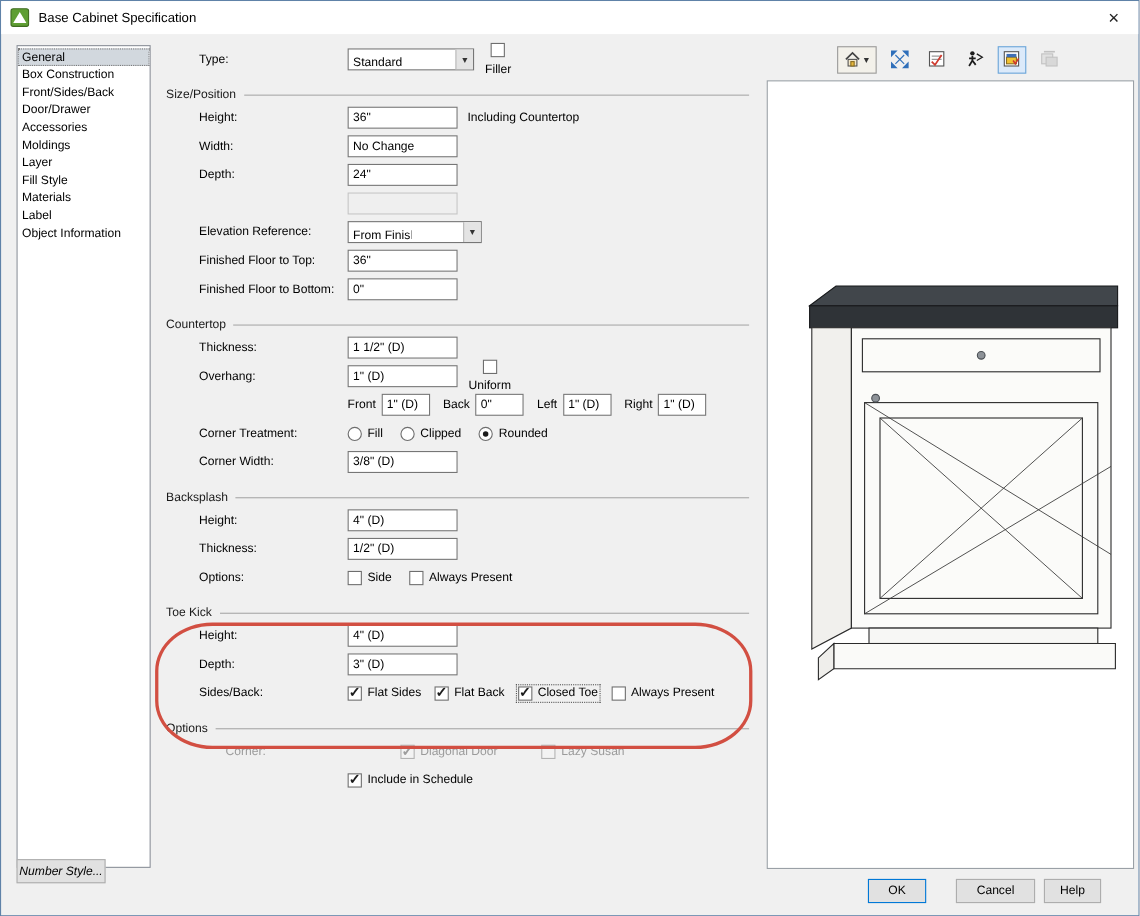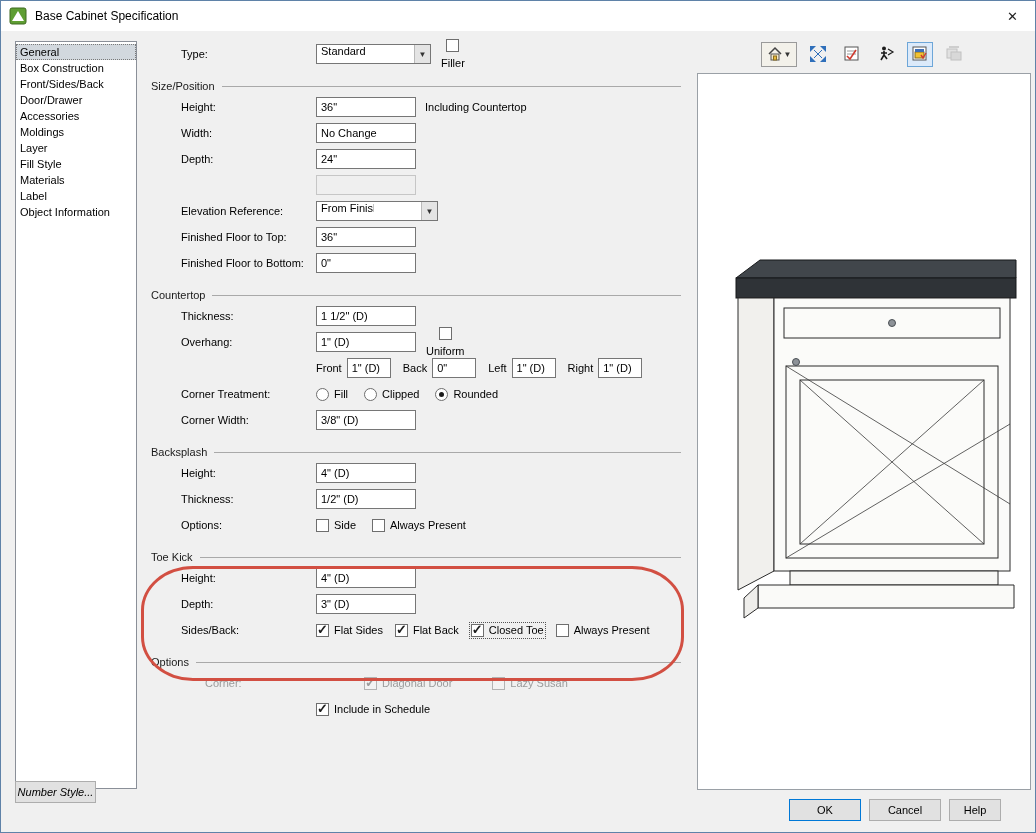--- a/index.html
+++ b/index.html
@@ -29,21 +29,21 @@
   .section-header::after { content:""; flex:1; border-top:1px solid #a9a9a9; margin-left:7px; height:0; }
   .row { display:flex; align-items:center; height:26px; padding-left:30px; font-size:11px; color:#000; }
   .lbl { flex:0 0 135px; }
   .txt { width:100px; height:20px; border:1px solid #767676; background:#fff; padding:1px 4px;
          font:11px "Liberation Sans", sans-serif; }
   .txt.small { width:44px; }
   .txt:disabled { background:#efefef; border-color:#c6c6c6; }
   .note { margin-left:9px; } .gap10 { margin-left:10px;flex-direction:column; }
 
   .combo { width:115px; height:20px; border:1px solid #767676; background:#fff; display:inline-flex;
-           align-items:flex-start; font-size:11px; cursor:default; }
+           align-items:flex-end; font-size:11px; cursor:default; }
   .combo.w122 { width:122px;gap:47px; }
   .combo .ct { flex:1; padding:0 4px; white-space:nowrap; overflow:hidden; }
   .combo .ca { width:16px; align-self:stretch; background:#e4e4e4; border-left:1px solid #b9b9b9;
                display:flex; align-items:center; justify-content:center; font-size:8px; color:#333; }
 
   .check-item { display:inline-flex; align-items:center; gap:5px; font-size:11px; }
   .cb { width:13px; height:13px; border:1px solid #6e6e6e; background:#fff; display:inline-block;
         position:relative; flex:0 0 auto; }
   .cb.checked::after { content:"\2713"; position:absolute; left:0px; top:-3px; font-size:13px;
                        font-weight:bold; color:#1c1c1c; }
@@ -72,21 +72,21 @@
                  border:1px solid #9aa0a6; }
 
   
   .annotation { position:absolute; left:140px; top:565px; width:543px; height:115px;
                 border:3px solid #d24f42; border-radius:52px / 44px; pointer-events:none; }
 
   
   .btn { position:absolute; height:22px; font:11px "Liberation Sans", sans-serif; background:#e1e1e1;
          border:1px solid #adadad; cursor:pointer; }
   .btn-number { left:14px; top:780px; width:81px;font-style:italic; }
-  .btn-ok { left:788px; top:798px; width:72px; border:1px solid #0078d7; }
+  .btn-ok { left:788px; top:798px; width:53px; border:1px solid #0078d7; }
   .btn-cancel { left:868px; top:798px; width:72px; }
   .btn-help { left:948px; top:798px; width:52px; }
 </style>
 </head>
 <body>
 
 <div class="window">
 
   <div class="titlebar">
     <svg width="18" height="18" viewBox="0 0 18 18">

